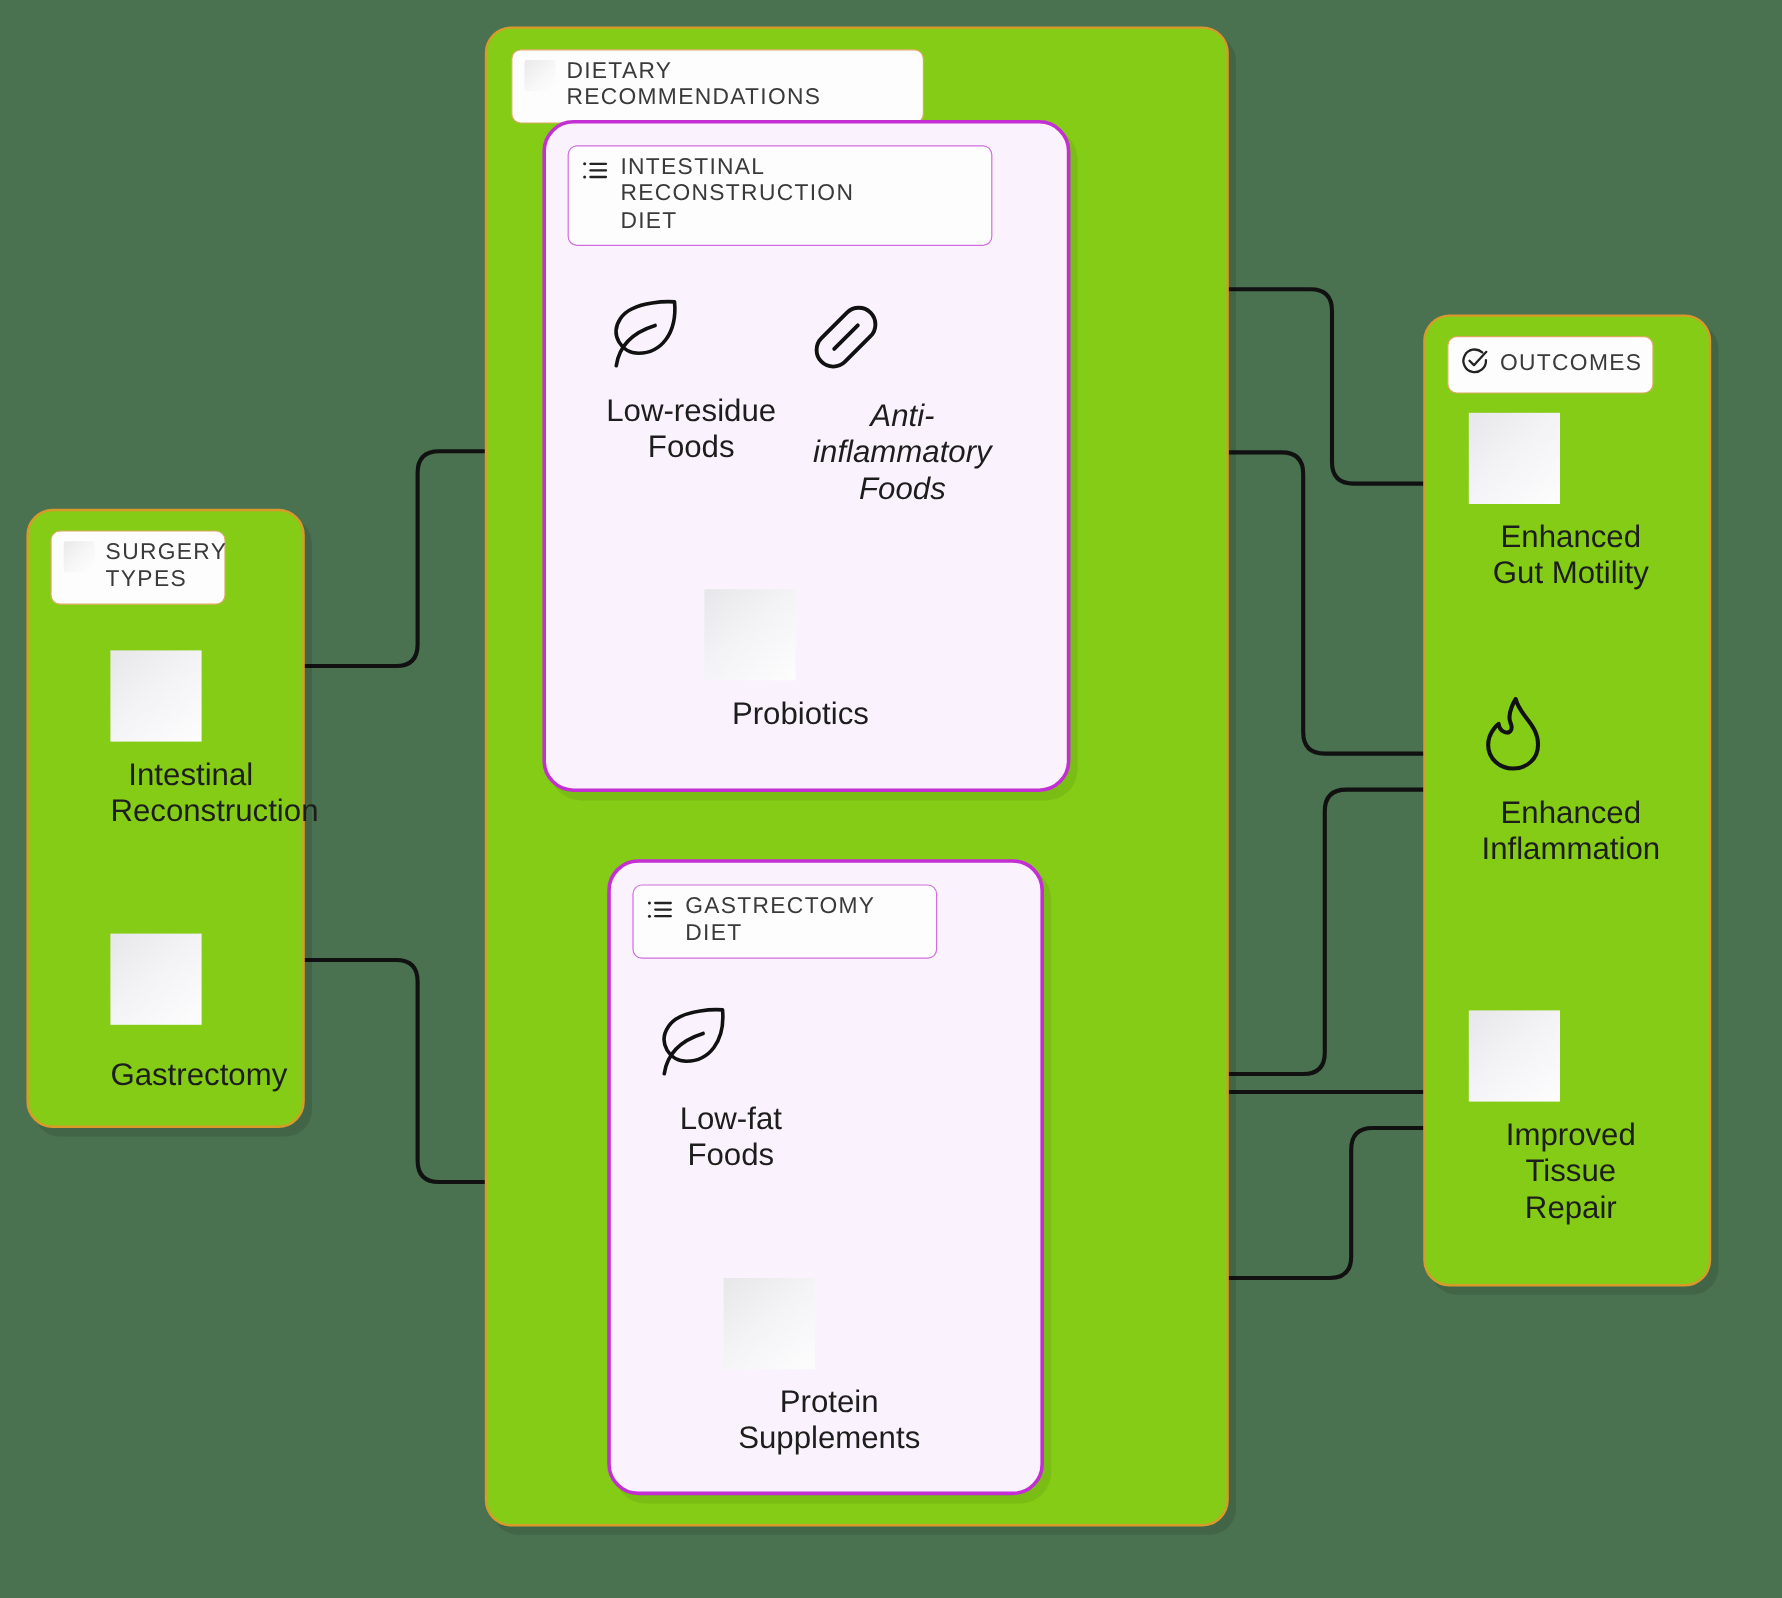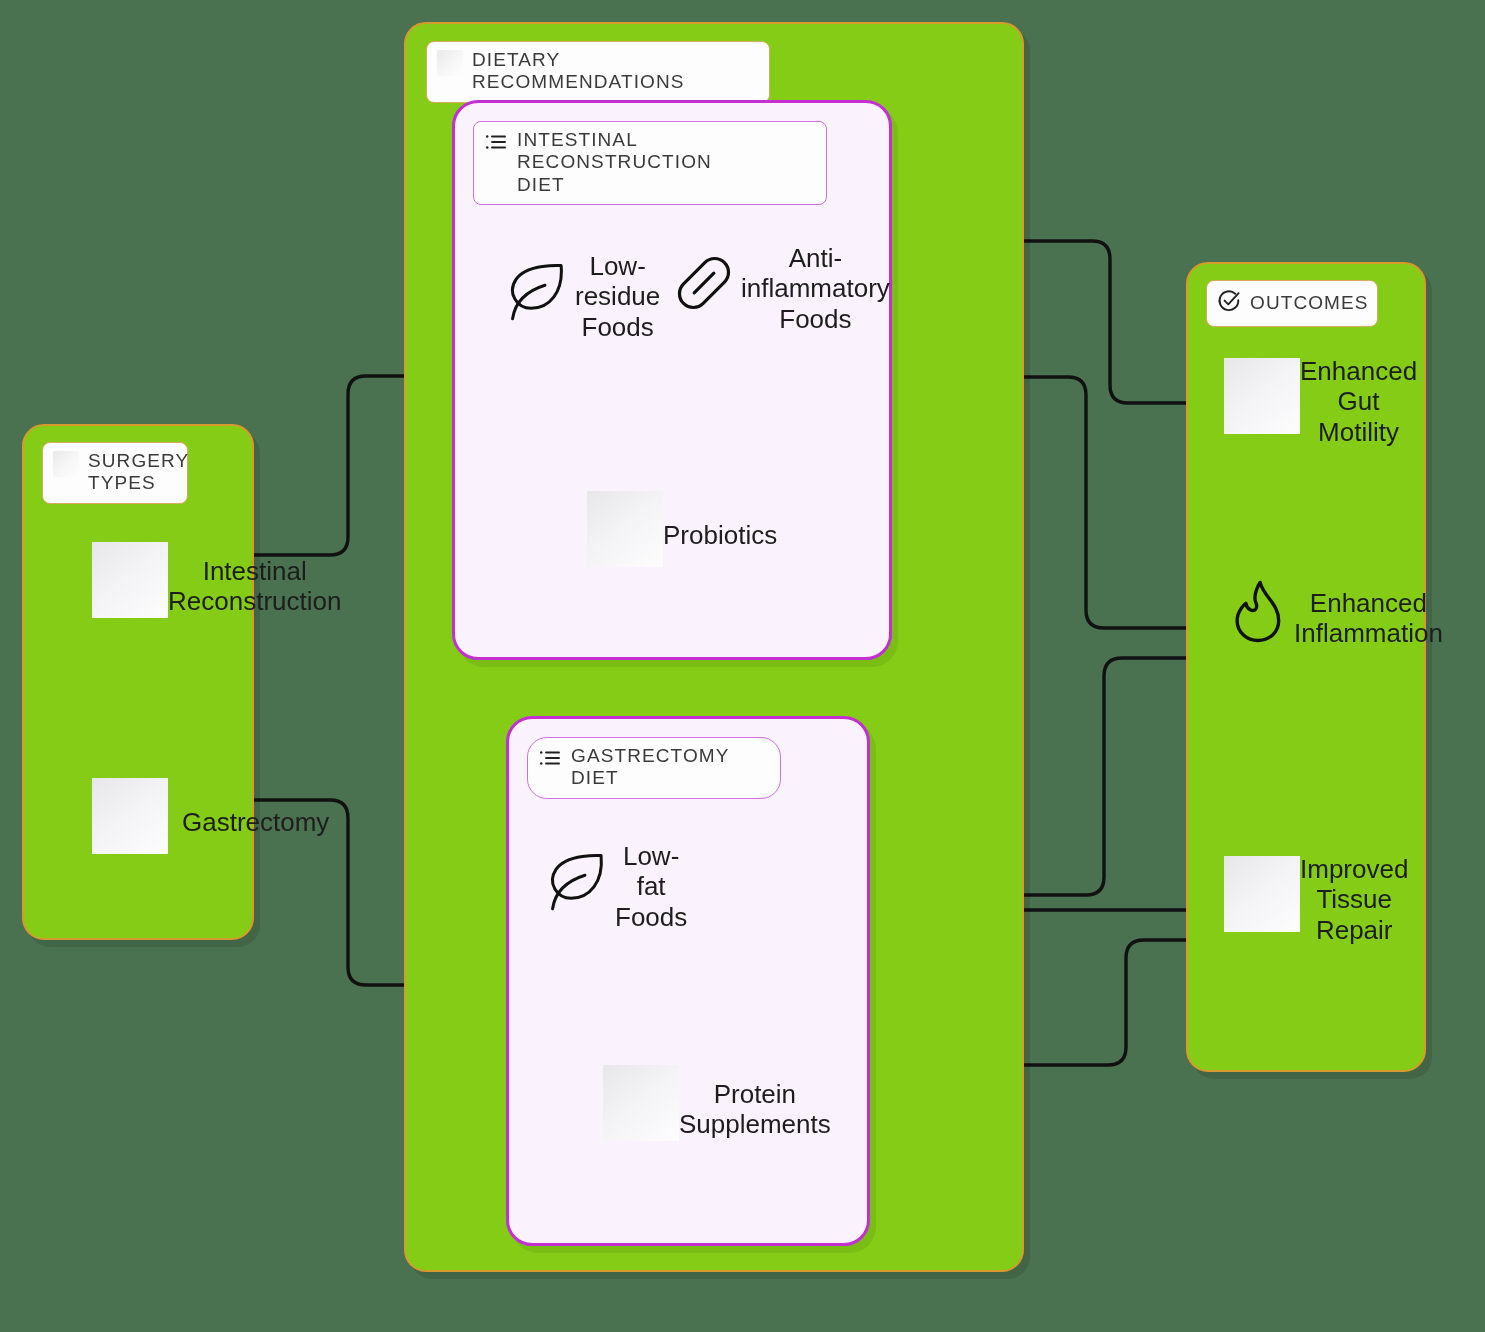--- a/index.html
+++ b/index.html
@@ -48,21 +48,21 @@
   }
   .ghost-chip-icon{
     width:26px;height:26px;
     background:linear-gradient(135deg,#e9e9ea 0%,#f7f7f8 55%,#fefefe 100%);
     border-radius:2px;
   }
 
   
   .node{
     position:absolute;
-    display:flex;flex-direction:row;align-items:center;
+    display:flex;flex-direction:column;
     text-align:center;
   }
   .node .glyph{
     width:76px;height:76px;
     display:flex;align-items:center;justify-content:center;
   }
   .node .ghost{
     width:76px;height:76px;
     background:linear-gradient(140deg,#e7e7e9 0%,#f3f3f5 45%,#fdfdfe 100%);
   }
@@ -173,21 +173,21 @@
             <g fill="none" stroke="#111" stroke-width="2.6" stroke-linecap="round" stroke-linejoin="round">
               <path d="M52 10 C52 10 22 8 13 22 C5 34 14 47 26 47 C42 47 54 33 52 10 Z"></path>
               <path d="M10 56 C12 42 22 32 38 27"></path>
             </g>
           </svg>
         </span>
         <span class="node-label">Low-residue
 Foods</span>
       </div>
 
-      <div class="node" style="left:212px;top:128px;width:170px;">
+      <div class="node" style="left:212px;top:140px;width:170px;font-style:italic;">
         <span class="glyph">
           <svg width="74" height="74" viewBox="0 0 64 64">
             <g fill="none" stroke="#111" stroke-width="2.8" stroke-linecap="round" stroke-linejoin="round">
               <rect x="7" y="20" width="50" height="24" rx="12" transform="rotate(-45 32 32)"></rect>
               <line x1="23.5" y1="40.5" x2="40.5" y2="23.5"></line>
             </g>
           </svg>
         </span>
         <span class="node-label">Anti-
 inflammatory
@@ -196,21 +196,21 @@
 
       <div class="node" style="left:132px;top:388px;width:160px;">
         <span class="glyph">
             <span class="ghost"></span>
           </span>
         <span class="node-label">Probiotics</span>
       </div>
     </div>
 
     <div class="panel subpanel" style="left:100px;top:692px;width:364px;height:530px;">
-      <div class="chip purple" style="left:18px;top:18px;width:254px;border-radius:20px;">
+      <div class="chip purple" style="left:18px;top:18px;width:254px;">
         <span class="chip-icon">
           <svg width="24" height="24" viewBox="0 0 24 24">
             <g stroke="#222" stroke-width="1.9" stroke-linecap="round">
               <line x1="8" y1="6.5" x2="21" y2="6.5"></line>
               <line x1="8" y1="12" x2="21" y2="12"></line>
               <line x1="8" y1="17.5" x2="21" y2="17.5"></line>
             </g>
             <g fill="#222">
               <circle cx="3.2" cy="6.5" r="1.25"></circle>
               <circle cx="3.2" cy="17.5" r="1.25"></circle>

